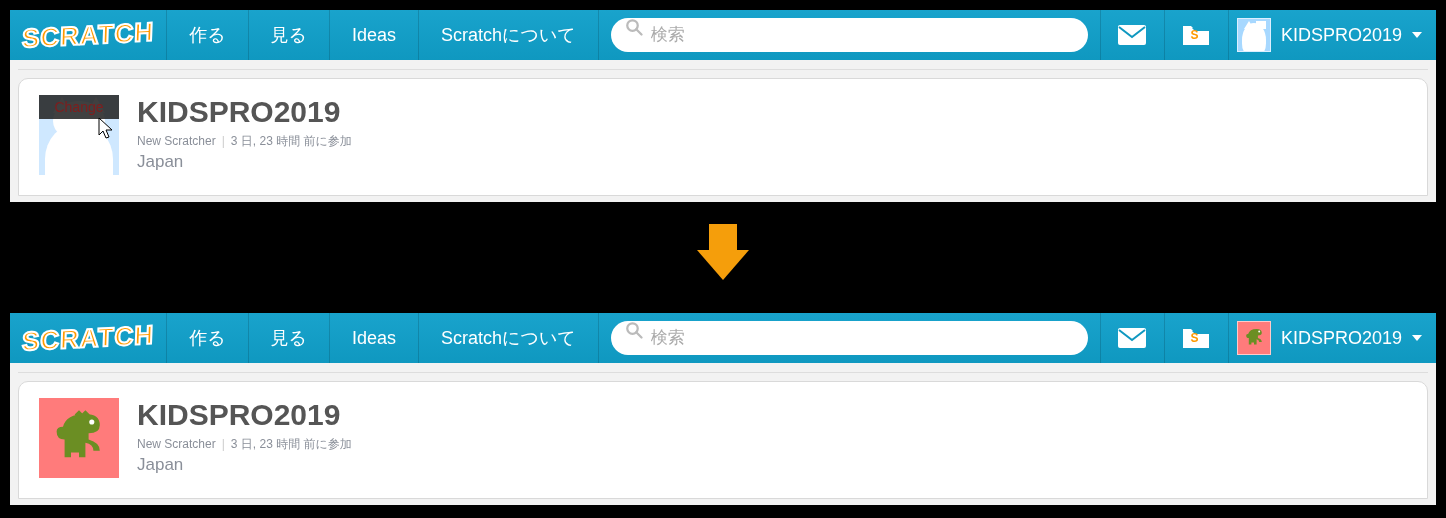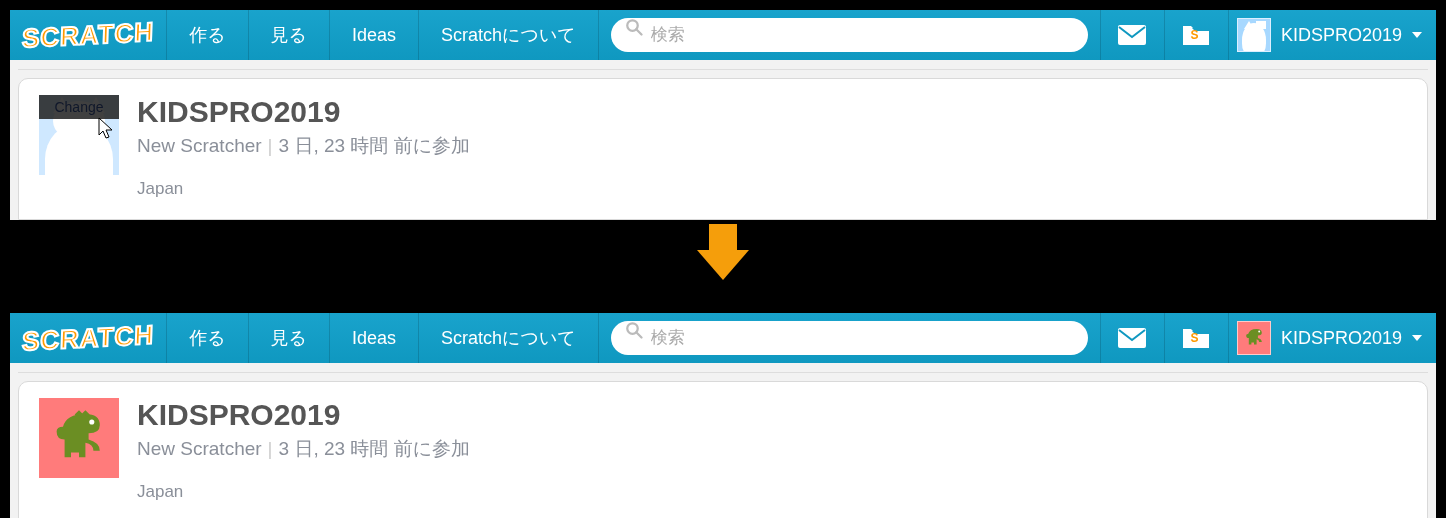--- a/index.html
+++ b/index.html
@@ -192,47 +192,47 @@
   .avatar-lg.cat .ear1 { left: 14px; }
   .avatar-lg.cat .ear2 { right: 14px; }
   .avatar-lg.dino {
     background: #ff7b7b;
     display:flex; align-items:center; justify-content:center;
   }
   .change-overlay {
     position: absolute;
     top: 0; left: 0; right: 0;
     background: rgba(30,30,30,0.85);
-    color: #0f172a;
+    color: #7f1d1d;
     font-size: 14px;
     text-align: center;
     padding: 4px 0;
     cursor: pointer;
   }
   .cursor {
     position: absolute;
     left: 58px; top: 22px;
     pointer-events: none;
   }
   .profile-text .title {
     font-size: 30px;
     font-weight: 700;
     color: #575e75;
     color: #555;
     margin-bottom: 4px;
   }
   .profile-text .meta {
-    font-size: 19px;
+    font-size: 12px;
     color: #8a8f99;
   }
   .profile-text .meta .sep { color: #ccc; margin: 0 6px; }
   .profile-text .country {
     font-size: 17px;
     color: #8a8f99;
-    margin-top: 20px;
+    margin-top: 2px;
   }
 
   
   .arrow {
     position: absolute;
     left: 697px; top: 224px;
     width: 52px; height: 60px;
   }
   .arrow .shaft {
     position: absolute;

